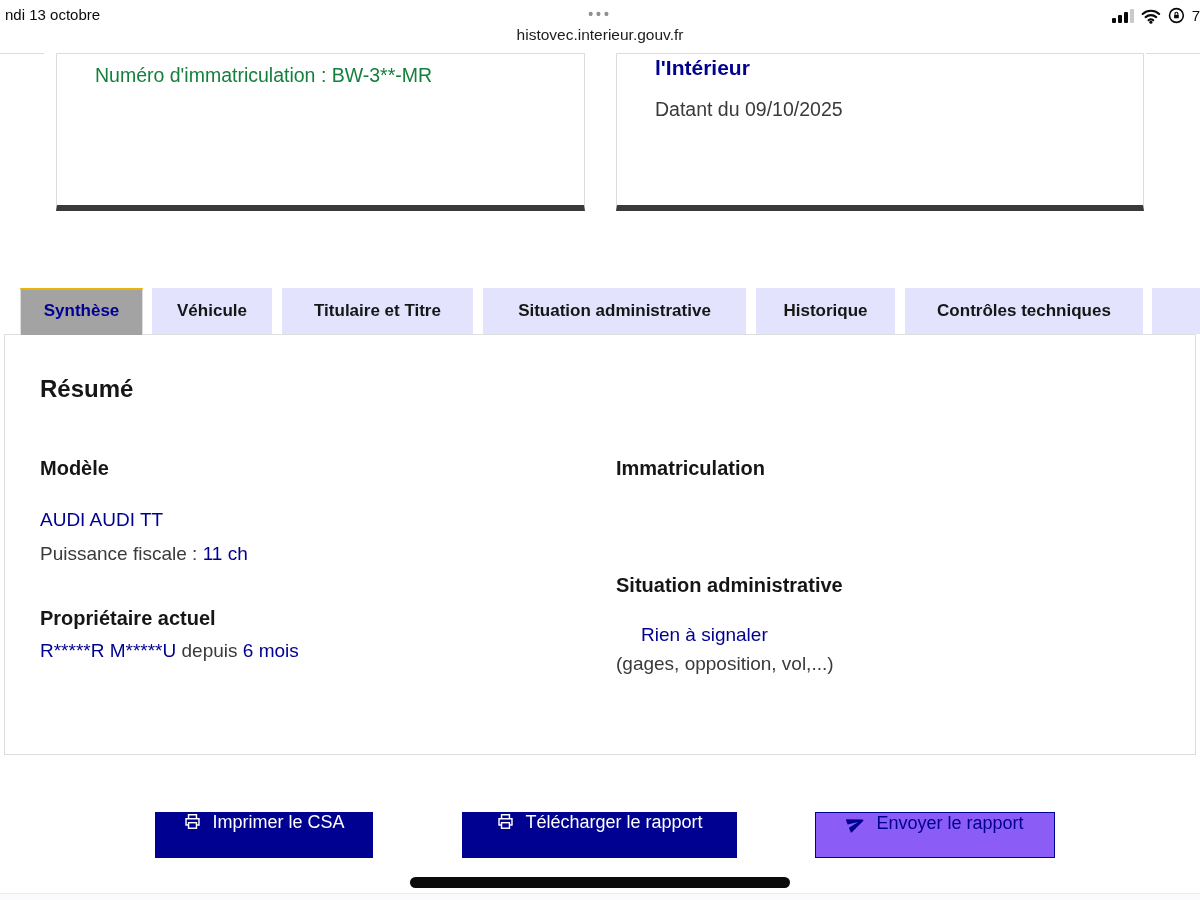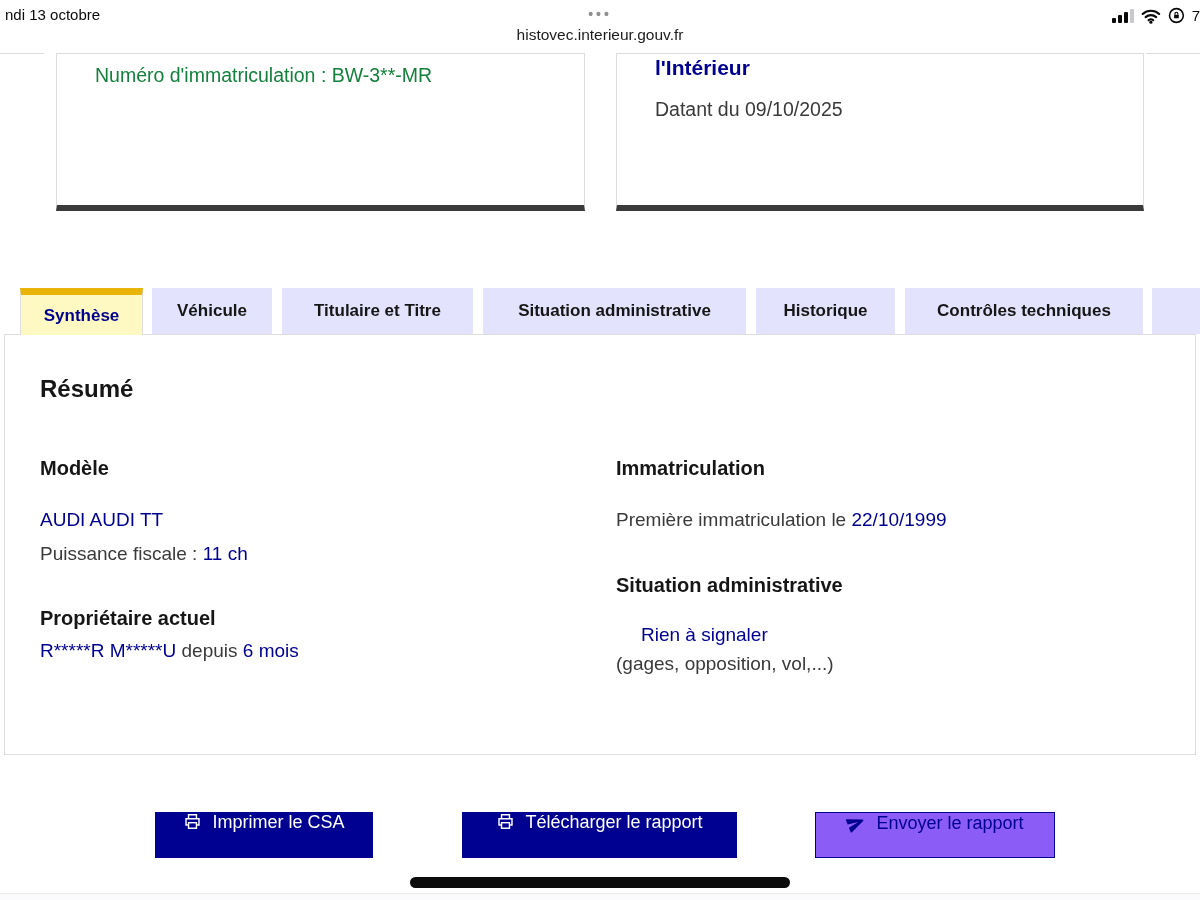--- a/index.html
+++ b/index.html
@@ -27,21 +27,21 @@
     border-bottom: 6px solid #3a3a3a; }
   .card-plate { left: 56px; width: 529px; }
   .card-report { left: 616px; width: 528px; }
   .card-plate-text { left: 38px; top: 10px; font-size: 19.5px; color: #15803d; white-space: nowrap; }
   .card-report-title { left: 38px; top: 2px; font-size: 21px; font-weight: 700; color: #000091; }
   .card-report-date { left: 38px; top: 44px; font-size: 19.5px; color: #3a3a3a; }
 
   
   .tab { top: 288px; height: 46px; background: #e3e3fd; color: #161616; font-size: 17px;
     font-weight: 700; line-height: 46px; text-align: center; cursor: pointer; white-space: nowrap; }
-  .tab.active { background: #fef9c3; color: #000091; border-top: 7px solid #eab308;
+  .tab.active { background: #a3a3a3; color: #000091; border-top: 2px solid #eab308;
     border-left: 1px solid #ddd; border-right: 1px solid #ddd; height: 47px;
     line-height: 42px; z-index: 3; }
 
   
   .panel { left: 4px; top: 334px; width: 1192px; height: 421px; background: #fff;
     border: 1px solid #ddd; z-index: 1; }
   .h-resume { left: 35px; top: 40px; font-size: 24px; font-weight: 700; color: #161616; }
   .h-sec { font-size: 20px; font-weight: 700; color: #161616; }
   .body-line { font-size: 19px; color: #3a3a3a; white-space: nowrap; }
   .blue { color: #000091; }
@@ -123,24 +123,20 @@
   </div>
 
   <h2 class="abs h-sec" style="left:35px;top:272px;">Propriétaire actuel</h2>
   <div class="abs body-line" style="left:35px;top:305px;">
     <span class="blue">R*****R M*****U</span>
     <span>depuis</span>
     <span class="blue">6 mois</span>
   </div>
 
   <h2 class="abs h-sec" style="left:611px;top:122px;">Immatriculation</h2>
-  <div class="abs body-line" style="left:611px;top:174px;">
-    <span>Première immatriculation le</span>
-    <span class="blue">22/10/1999</span>
-  </div>
 
   <h2 class="abs h-sec" style="left:611px;top:239px;">Situation administrative</h2>
   <div class="abs body-line blue" style="left:636px;top:289px;">Rien à signaler</div>
   <div class="abs body-line" style="left:611px;top:318px;">(gages, opposition, vol,...)</div>
 
 </div>
 
 <button class="abs btn btn-primary btn-print">
   <svg width="19" height="19" viewBox="0 0 24 24">
     <path d="M7 8V3.5h10V8" fill="none" stroke="#fff" stroke-width="1.8"></path>

